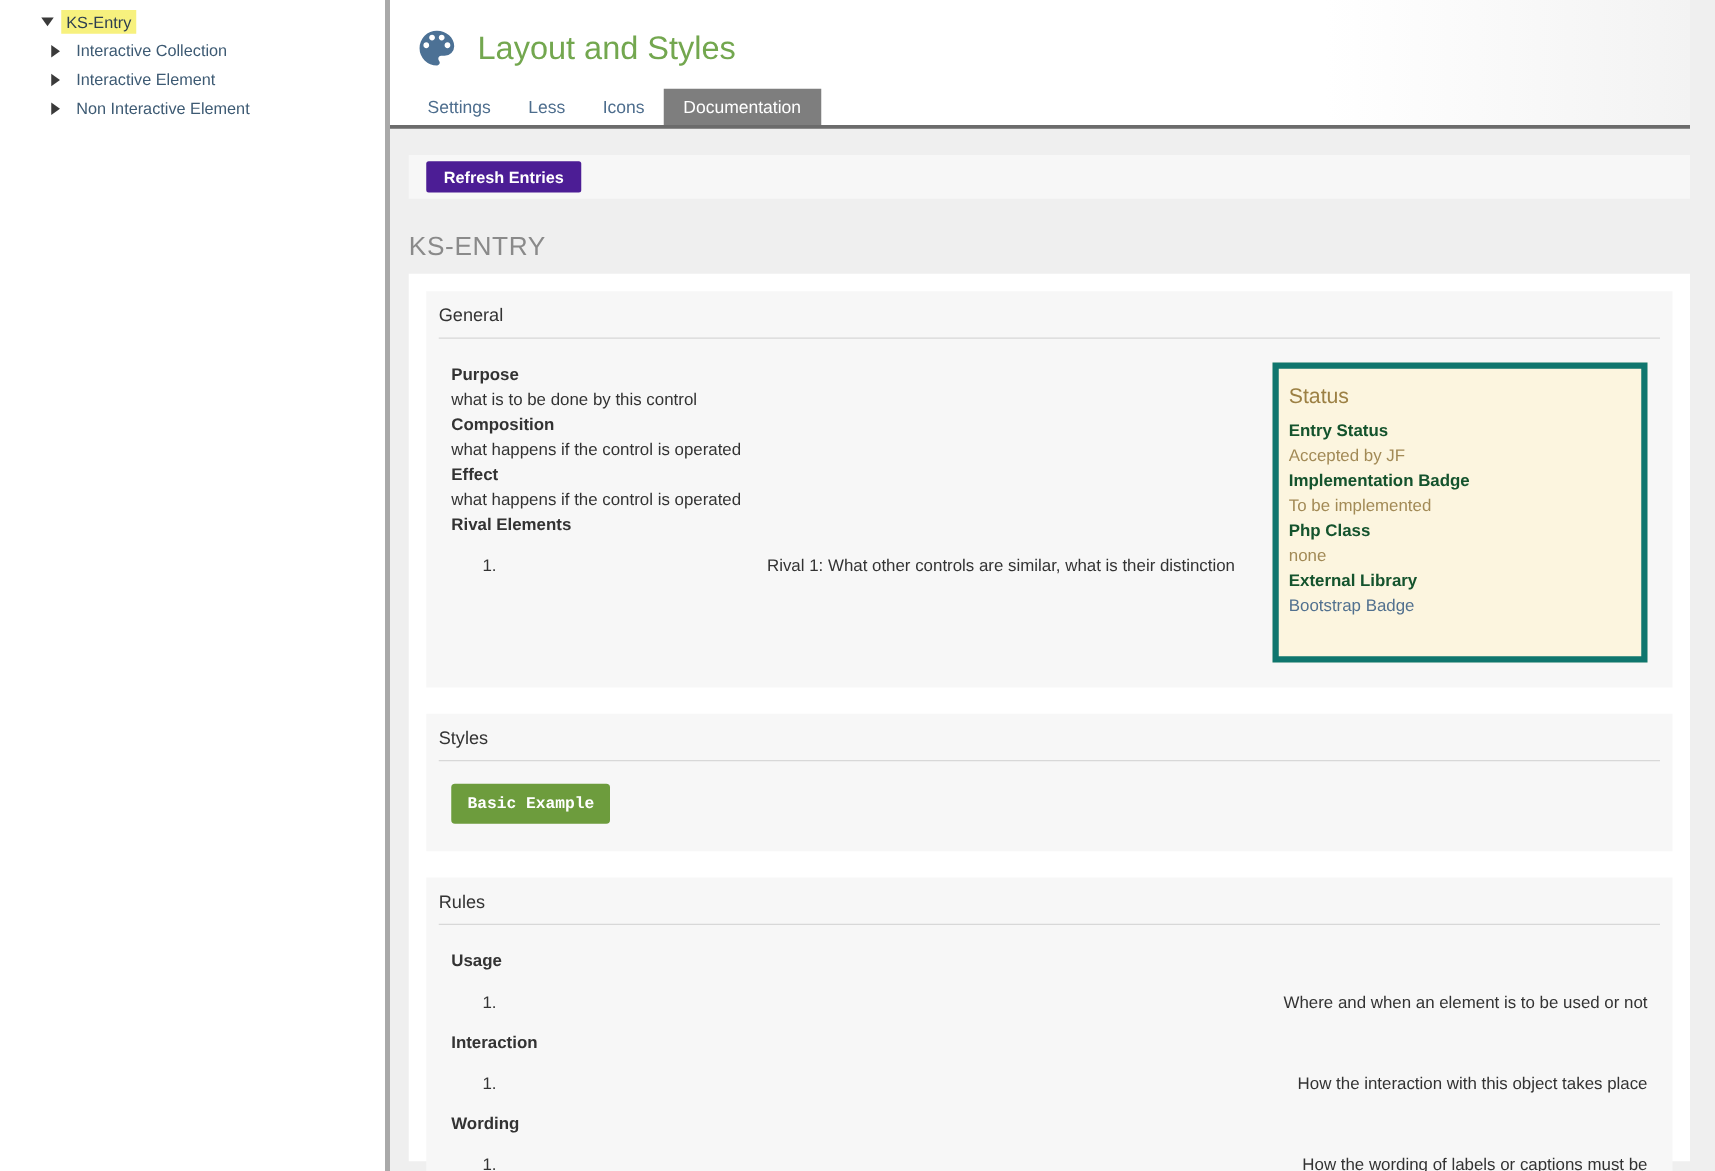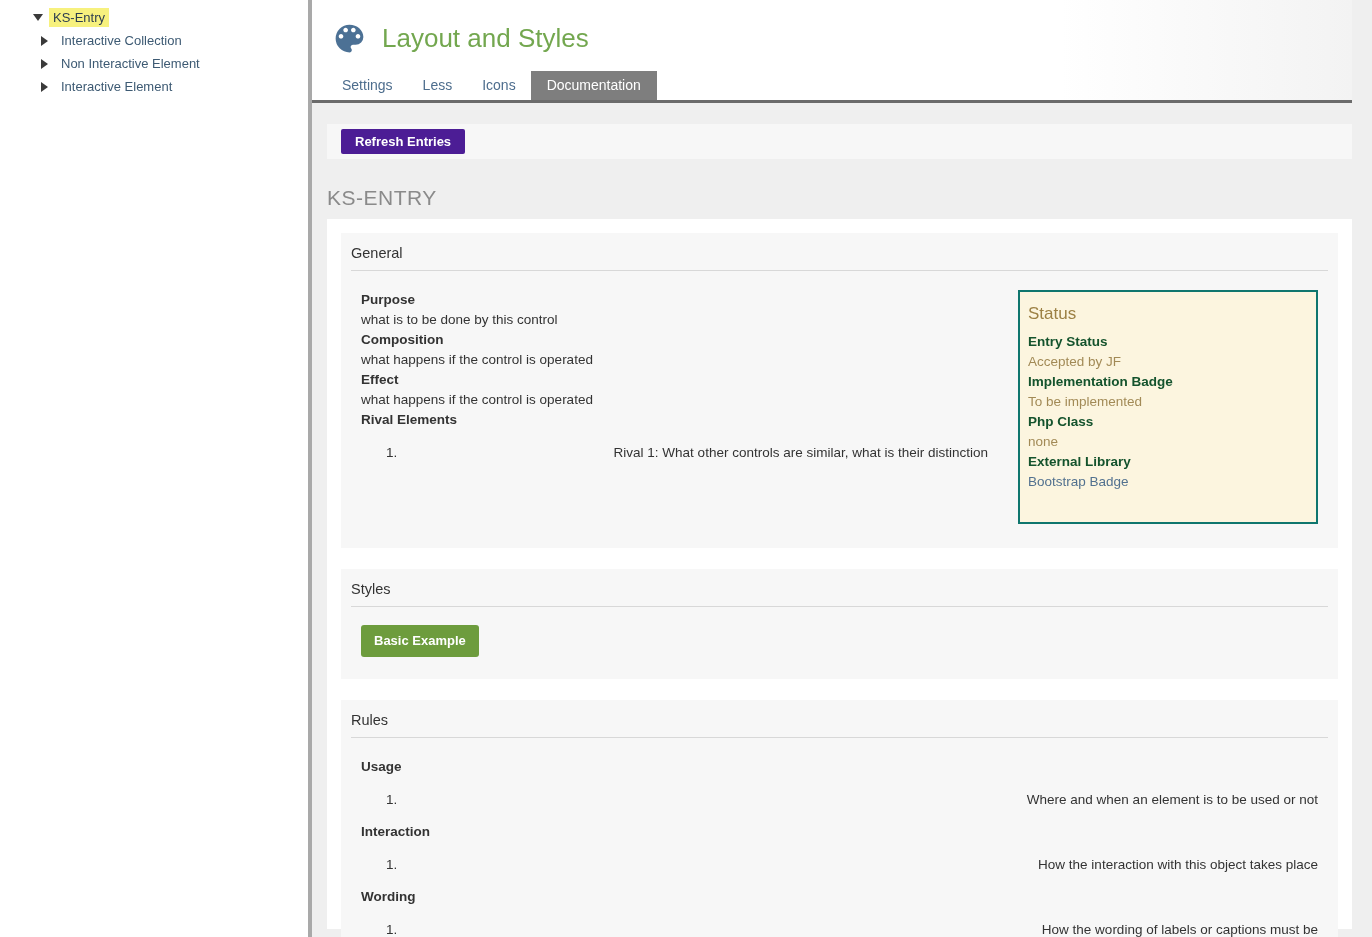--- a/index.html
+++ b/index.html
@@ -118,39 +118,40 @@
 
   
   .general-row { display: flex; justify-content: space-between; align-items: flex-start; }
   .general-left { flex: 1 1 auto; padding-right: 30px; }
   .general-panel { min-height: 315px; }
 
   .status-box {
     flex: 0 0 300px;
     width: 300px;
     background: #fcf5df;
-    border: 2px solid #0f766e;
+    border: 5px solid #0f766e;
     padding: 12px 8px 30px 8px;
     line-height: 20px;
     font-size: 13.5px;
   }
   .status-box h4 { font-size: 17px; font-weight: 400; color: #9c8044; margin-bottom: 8px; }
   .status-box .s-term { font-weight: 700; color: #14532d; }
   .status-box .s-value { color: #a28a56; }
   .status-box a.s-link { color: #52718f; text-decoration: none; cursor: pointer; }
 
   .badge-green {
     display: inline-block;
     background: #6d9c3d;
     color: #ffffff;
     font-size: 13px;
     font-weight: 700;
     padding: 6px 13px;
     border-radius: 3px;
     margin: 8px 0 6px 0;
+    font-family: Liberation Mono, monospace;
   }
   .example-panel .panel-body { padding-top: 10px; padding-bottom: 6px; }
 </style>
 </head>
 <body>
 
 <aside class="sidebar">
   <div class="tree-row root">
     <span class="caret">
         <span class="caret-down"></span>
@@ -160,27 +161,27 @@
   <div class="tree-row child">
     <span class="caret">
         <span class="caret-right"></span>
       </span>
     <span class="tree-label">Interactive Collection</span>
   </div>
   <div class="tree-row child">
     <span class="caret">
         <span class="caret-right"></span>
       </span>
+    <span class="tree-label">Interactive Element</span>
+  </div>
+  <div class="tree-row child">
+    <span class="caret">
+        <span class="caret-right"></span>
+      </span>
     <span class="tree-label">Non Interactive Element</span>
-  </div>
-  <div class="tree-row child">
-    <span class="caret">
-        <span class="caret-right"></span>
-      </span>
-    <span class="tree-label">Interactive Element</span>
   </div>
 </aside>
 
 <div class="v-divider"></div>
 
 <main class="main">
 
   <div class="header-band">
     <div class="title-row">
       <svg class="app-icon" viewBox="0 0 24 24">

